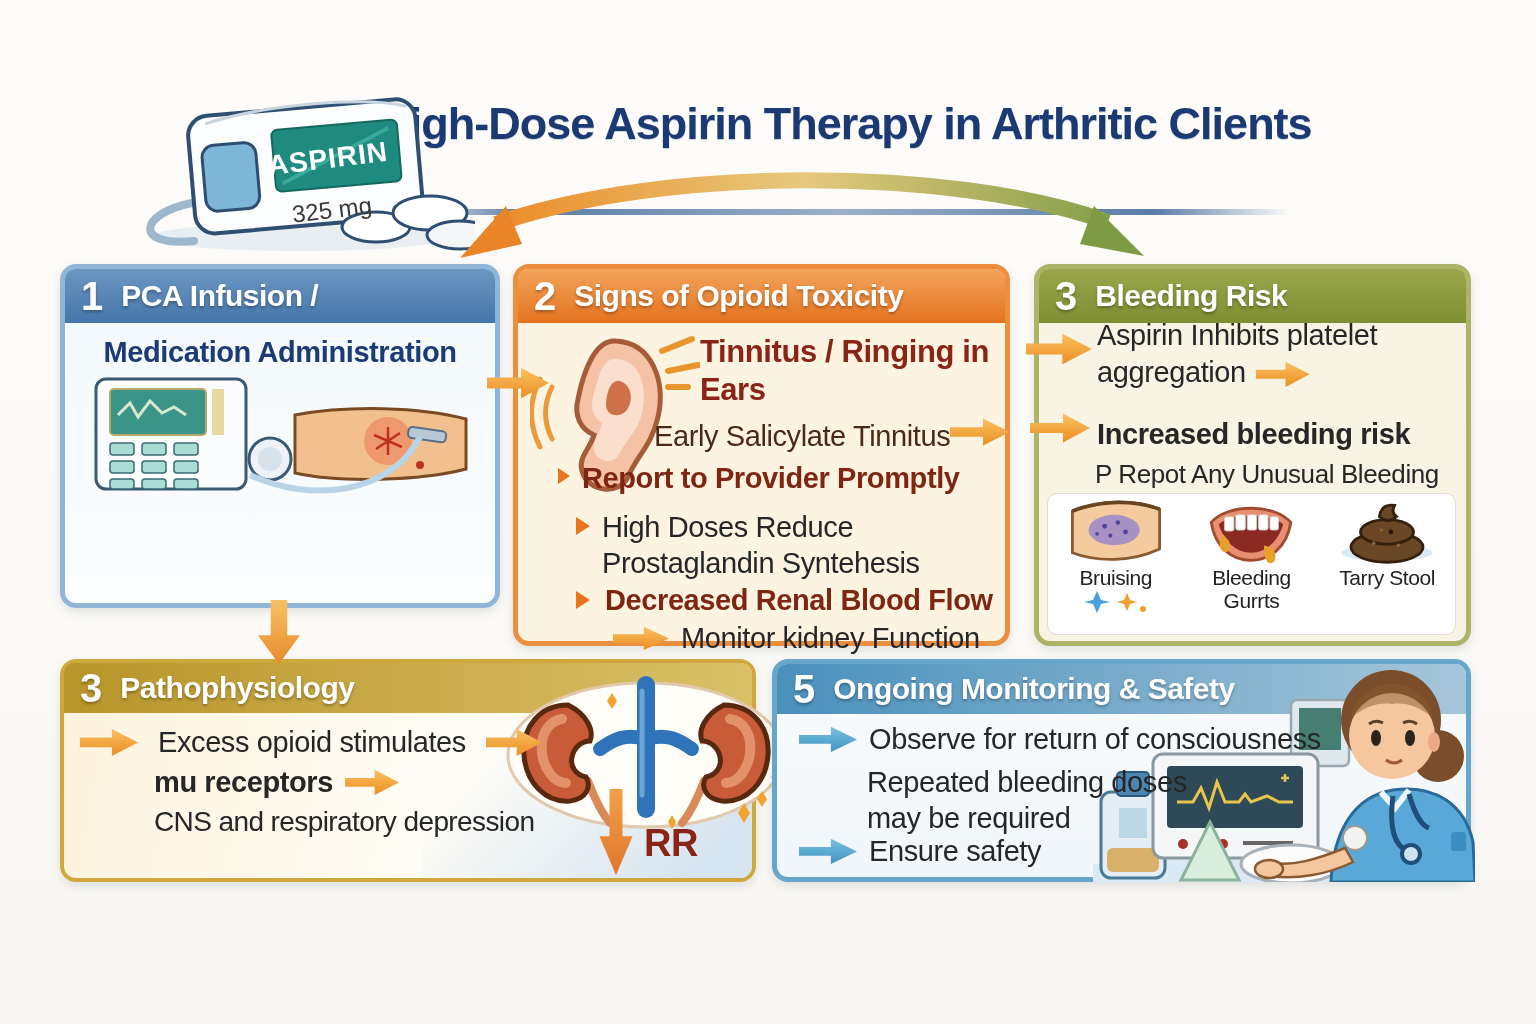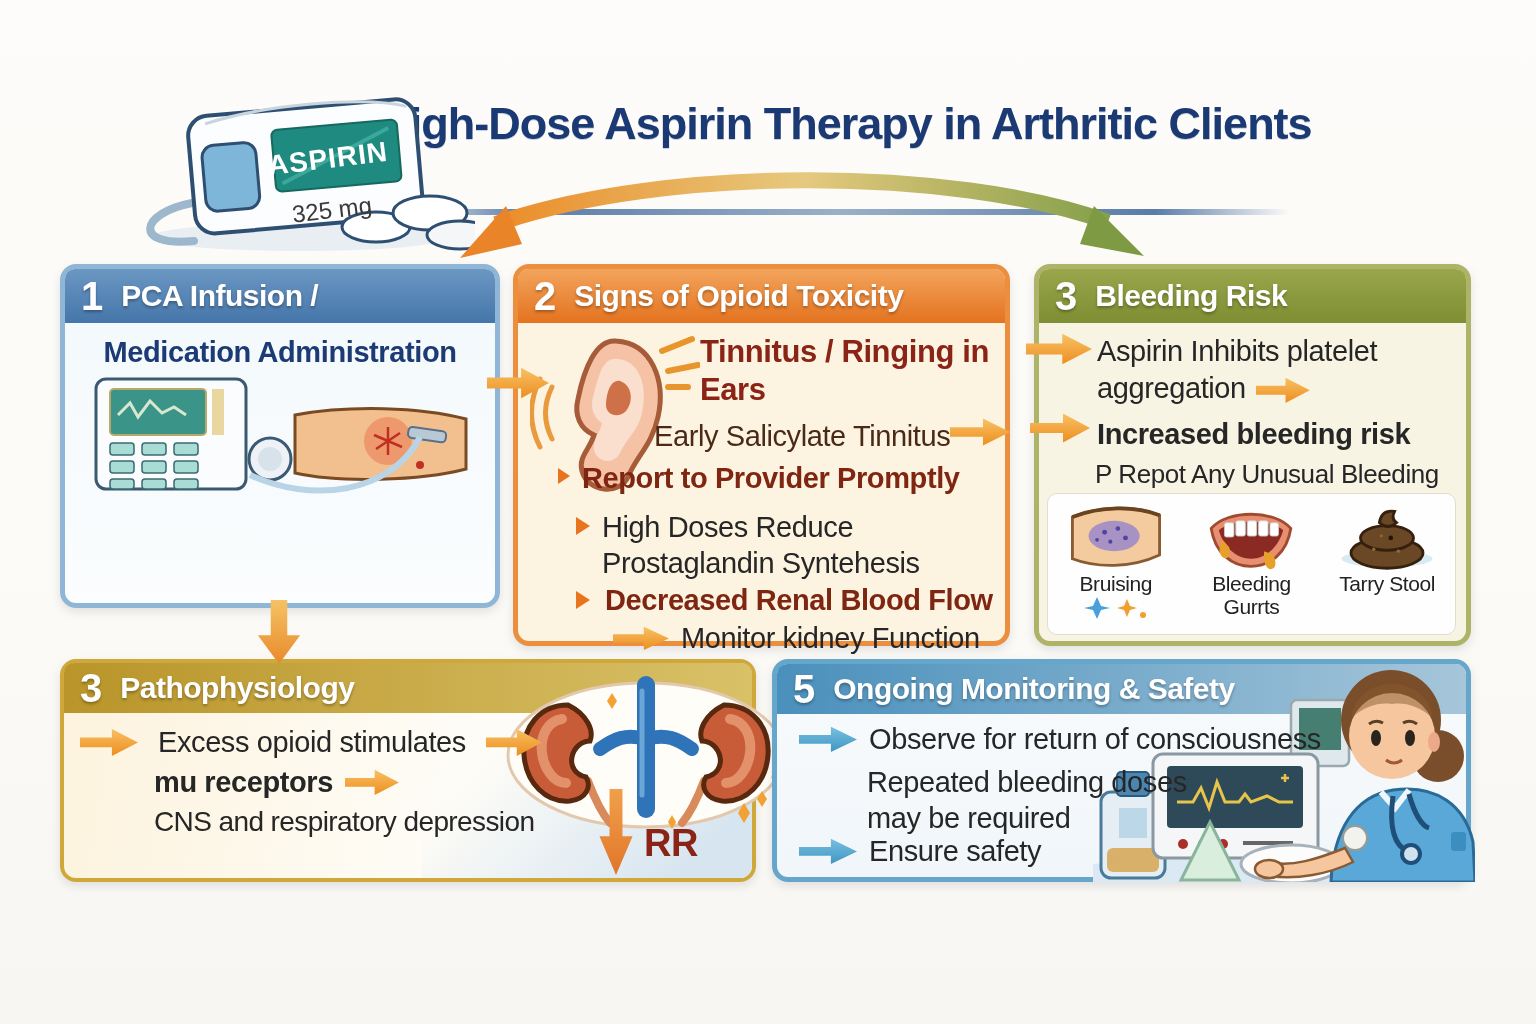--- a/index.html
+++ b/index.html
@@ -47,21 +47,21 @@
       clip-path:polygon(0 34%,55% 34%,55% 5%,100% 50%,55% 95%,55% 66%,0 66%);}
   .ar.blue{background:linear-gradient(to bottom,#7cc3e2,#3e94c2);}
   .ar.down{background:linear-gradient(to bottom,#f6c264,#e88a2c);
       clip-path:polygon(32% 0,68% 0,68% 55%,96% 55%,50% 100%,4% 55%,32% 55%);}
   .inline-ar{display:inline-block;vertical-align:middle;margin-left:10px;}
   .tri{width:0;height:0;border-style:solid;flex:none;}
   .tri.blue{border-width:11px 0 11px 17px;border-color:transparent transparent transparent #49a8d8;}
   .tri.orange{border-width:9px 0 9px 14px;border-color:transparent transparent transparent #e8751e;}
   
   .signs{position:absolute;left:8px;top:224px;width:409px;height:142px;background:#fefefe;
-         border:1px solid #e2ddcc;border-radius:10px;display:flex;align-items:flex-start;justify-content:space-around;padding-top:6px;box-sizing:border-box;}
+         border:1px solid #e2ddcc;border-radius:10px;display:flex;align-items:flex-start;justify-content:space-around;padding-top:0;box-sizing:border-box;}
   .sign{display:flex;flex-direction:column;align-items:center;width:25%;}
   .sign .lbl{font-size:21px;color:#222;text-align:center;line-height:23px;letter-spacing:-.4px;}
   
   .devtxt{transform:rotate(-7deg);text-align:center;}
 </style>
 </head>
 <body>
 
 <div class="canvas">
 
@@ -170,21 +170,21 @@
       <span class="ar" style="width:56px;height:26px;"></span>
       <span class="t dark" style="font-size:29px;">Monitor kidney Function</span>
     </div>
   </section>
 
   <section class="panel p3">
     <header class="ph ph3">
       <span class="pnum">3</span>
       <span class="ptitle">Bleeding Risk</span>
     </header>
-    <div class="abs t dark" style="left:58px;top:64px;width:345px;font-size:29px;line-height:37px;">
+    <div class="abs t dark" style="left:58px;top:48px;width:345px;font-size:29px;line-height:37px;">
       <span>Aspirin Inhibits platelet aggregation</span><span class="ar inline-ar" style="width:54px;height:28px;"></span>
     </div>
     <div class="abs t dark b" style="left:58px;top:148px;font-size:29px;">Increased bleeding risk</div>
     <div class="abs t dark" style="left:56px;top:190px;font-size:26px;">P Repot Any Unusual Bleeding</div>
     <div class="signs">
       <div class="sign">
         <svg width="96" height="72" viewBox="0 0 100 76">
           <path d="M4,18 C34,6 70,6 96,16 L96,58 C66,72 30,72 4,62 Z" fill="#f4cb9e" stroke="#8a5a30" stroke-width="3"></path>
           <path d="M4,18 C34,6 70,6 96,16" fill="none" stroke="#6a4420" stroke-width="4"></path>
           <ellipse cx="48" cy="38" rx="27" ry="16" fill="#8f7fd0" opacity="0.75"></ellipse>

